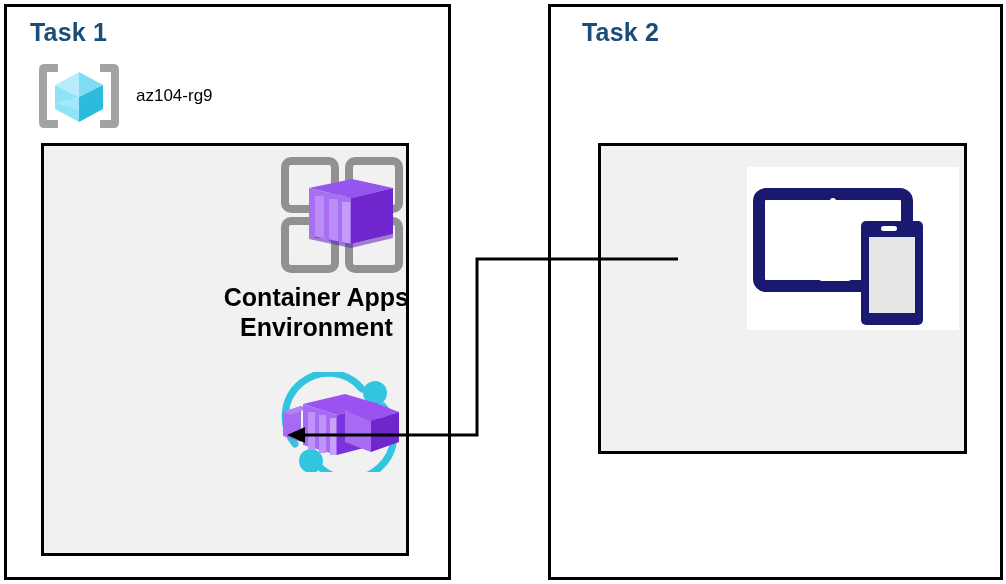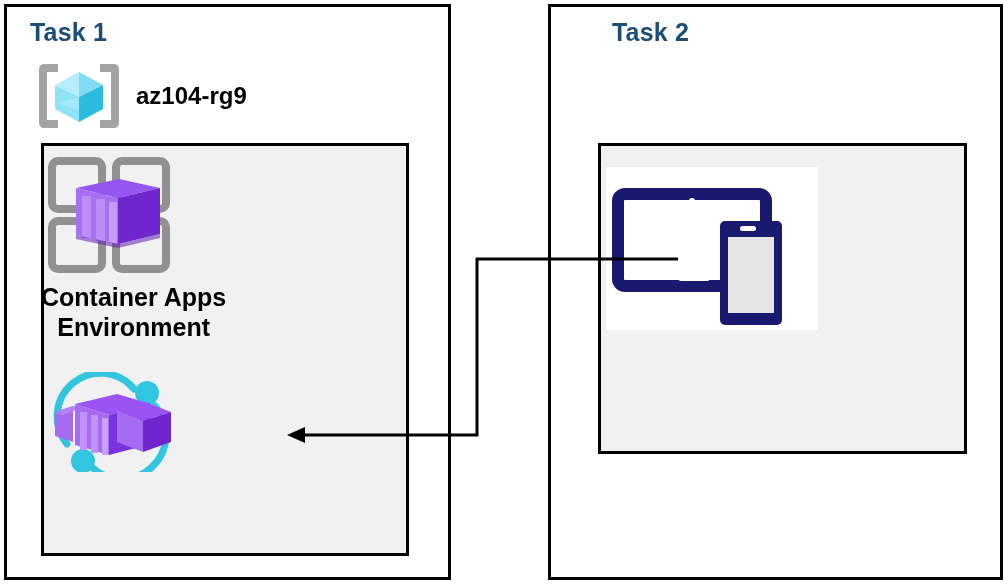--- a/index.html
+++ b/index.html
@@ -31,54 +31,54 @@
 
   .task-label {
     position: absolute;
     color: #1a4e79;
     font-size: 25px;
     font-weight: bold;
     letter-spacing: 0.2px;
     white-space: nowrap;
   }
   #task1-label { left: 30px;  top: 18px; }
-  #task2-label { left: 612px; top: 18px; }
+  #task2-label { left: 582px; top: 18px; }
 
   
   #rg-row {
     position: absolute;
     left: 36px;
     top: 60px;
     display: flex;
     align-items: center;
     gap: 14px;
   }
   #rg-name {
-    font-size: 24px;
-    font-weight: bold;
+    font-size: 17px;
+    font-weight: normal;
     color: #000000;
     white-space: nowrap;
   }
 
   
   .inner-box {
     position: absolute;
     background: #f1f1f1;
     border: 3px solid #000000;
     box-sizing: border-box;
   }
   #env-box  { left: 41px;  top: 143px; width: 368px; height: 413px; }
   #test-box { left: 598px; top: 143px; width: 369px; height: 311px; }
 
   
   .node {
     position: absolute;
     display: flex;
     flex-direction: column;
-    align-items: flex-start;
+    align-items: flex-end;
   }
   .node-caption {
     font-size: 25px;
     font-weight: bold;
     color: #000000;
     text-align: center;
     line-height: 1.18;
     white-space: pre-line;
   }
   #env-node  { left: 41px;  top: 152px; width: 368px; }

